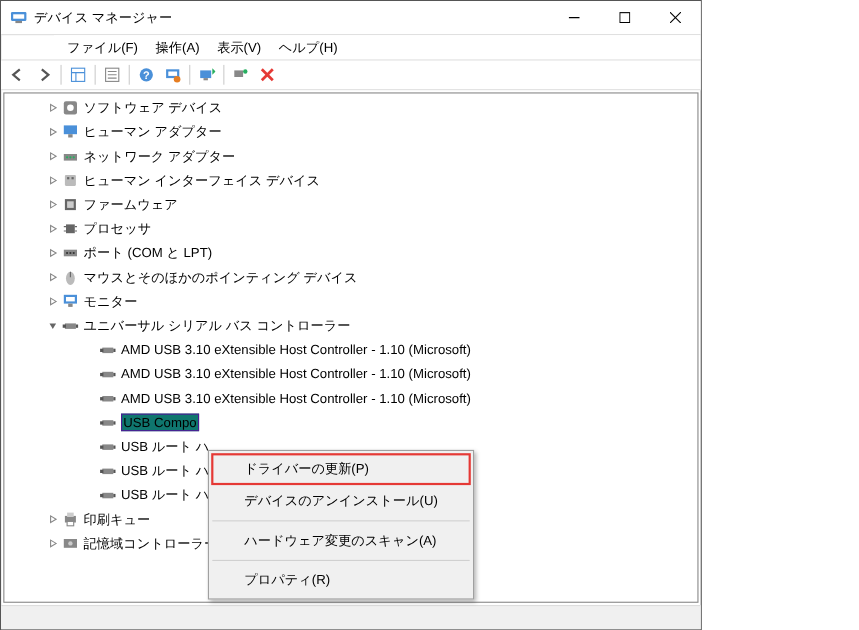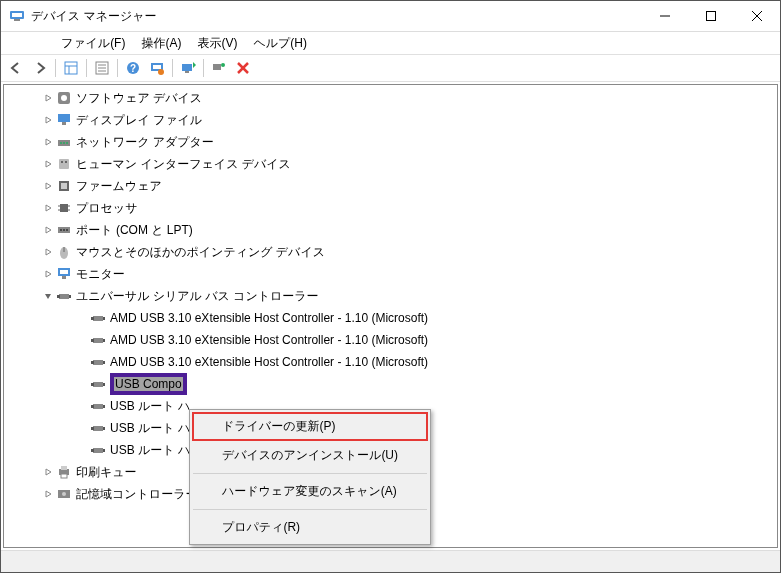--- a/index.html
+++ b/index.html
@@ -1,36 +1,36 @@
 <!DOCTYPE html>
 <html><head>
 <meta charset="utf-8">
 <style>
 * { box-sizing: border-box; margin: 0; padding: 0; }
 body { font-family: "Yu Gothic UI", "Meiryo", sans-serif; font-size: 12px; background: #fff; overflow: hidden; }
-.window { width: 781px; height: 573px; border: 1px solid #555; background: #fff; display: flex; flex-direction: column; position: relative; }
+.window { width: 638px; height: 573px; border: 1px solid #555; background: #fff; display: flex; flex-direction: column; position: relative; }
 .titlebar { height: 31px; display: flex; align-items: center; padding-left: 8px; background: #fff; border-bottom: 1px solid #ddd; }
 .titlebar-icon { width: 16px; height: 16px; margin-right: 6px; }
 .titlebar-title { flex: 1; font-size: 12px; color: #000; }
 .titlebar-controls { display: flex; height: 100%; }
 .titlebar-btn { width: 46px; height: 100%; display: flex; align-items: center; justify-content: center; font-family: "Segoe MDL2 Assets", sans-serif; font-size: 10px; color: #000; cursor: pointer; }
 .menubar { height: 22px; display: flex; align-items: center; padding: 0 4px; background: #fff; font-size: 12px; margin-left: 48px; }
 .menu-item { padding: 2px 8px; cursor: pointer; }
 .toolbar { height: 28px; display: flex; align-items: center; padding: 0 4px; border-top: 1px solid #e0e0e0; border-bottom: 1px solid #e0e0e0; gap: 2px; background: #fff; }
 .tool-btn { width: 22px; height: 22px; display: flex; align-items: center; justify-content: center; cursor: pointer; border: 1px solid transparent; }
 .tool-sep { width: 1px; height: 18px; background: #ccc; margin: 0 2px; }
 .content { flex: 1; display: flex; overflow: hidden; }
 .tree-area { flex: 1; border: 1px solid #888; margin: 2px; overflow-y: scroll; background: #fff; padding: 2px 12px; position: relative; }
 .tree-node { display: flex; align-items: center; height: 22px; padding-left: 4px; white-space: nowrap; cursor: pointer; }
 .tree-expander { width: 16px; height: 16px; display: flex; align-items: center; justify-content: center; font-size: 10px; color: #666; cursor: pointer; }
 .tree-icon { width: 16px; height: 16px; margin-right: 4px; display: inline-flex; align-items: center; justify-content: center; }
 .tree-label { font-size: 12px; }
 .tree-node.indent-1 { padding-left: 24px; }
 .tree-node.indent-2 { padding-left: 58px; }
-.tree-node.selected .tree-label { background: #a3a3a3; border: 4px solid #4c1d95; padding: 0 1px; }
+.tree-node.selected .tree-label { background: #0f766e; border: 1px solid #4c1d95; padding: 0 1px; }
 .context-menu { position: absolute; background: #f0f0f0; border: 1px solid #a0a0a0; box-shadow: 2px 2px 4px rgba(0,0,0,0.3); padding: 2px; min-width: 220px; z-index: 100; }
 .ctx-item { padding: 6px 30px 6px 30px; font-size: 12px; cursor: pointer; position: relative; }
 .ctx-item.highlighted { outline: 2px solid #e53935; outline-offset: -2px; }
 .ctx-sep { height: 1px; background: #d0d0d0; margin: 3px 1px; }
 .statusbar { height: 22px; border-top: 1px solid #ddd; background: #f0f0f0; }
 svg { display: block; }
 </style>
 </head>
 <body>
 
@@ -158,21 +158,21 @@
             <svg width="10" height="10">
               <path d="M3 2 L8 5 L3 8 Z" fill="none" stroke="#888"></path>
             </svg>
           </span>
           <span class="tree-icon">
             <svg width="16" height="16" viewBox="0 0 16 16">
               <rect x="2" y="2" width="12" height="8" fill="#4a90d9"></rect>
               <rect x="6" y="10" width="4" height="3" fill="#888"></rect>
             </svg>
           </span>
-          <span class="tree-label">ディスプレイ ファイル</span>
+          <span class="tree-label">ヒューマン アダプター</span>
         </div>
         <div class="tree-node indent-1">
           <span class="tree-expander">
             <svg width="10" height="10">
               <path d="M3 2 L8 5 L3 8 Z" fill="none" stroke="#888"></path>
             </svg>
           </span>
           <span class="tree-icon">
             <svg width="16" height="16" viewBox="0 0 16 16">
               <rect x="2" y="6" width="12" height="6" fill="#888"></rect>

